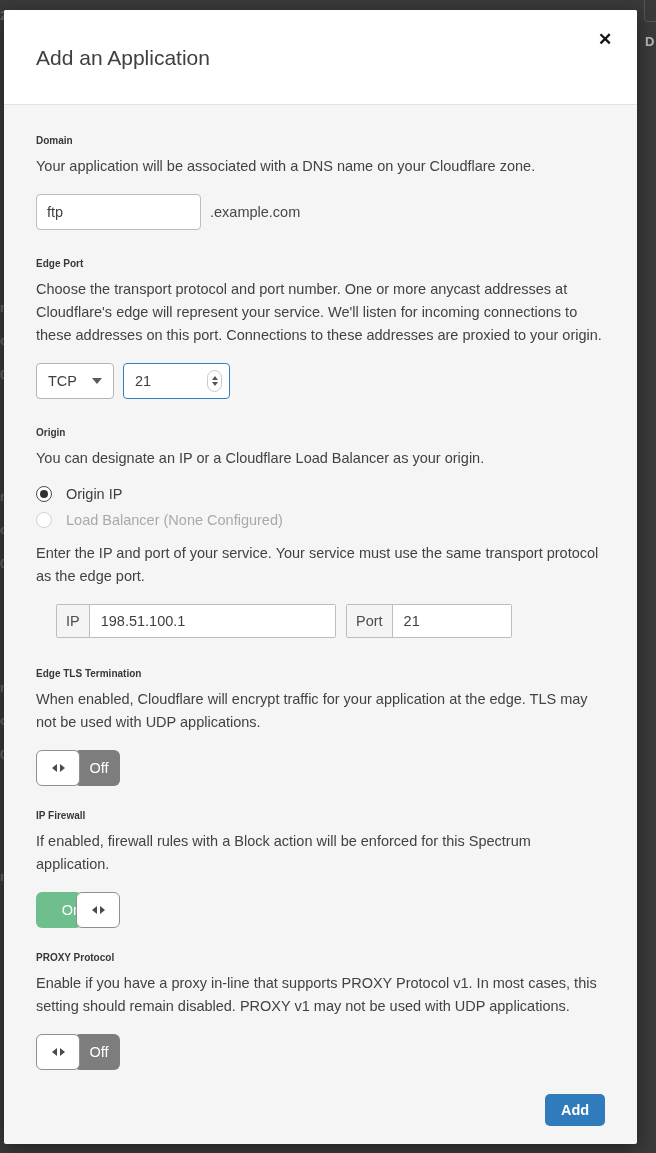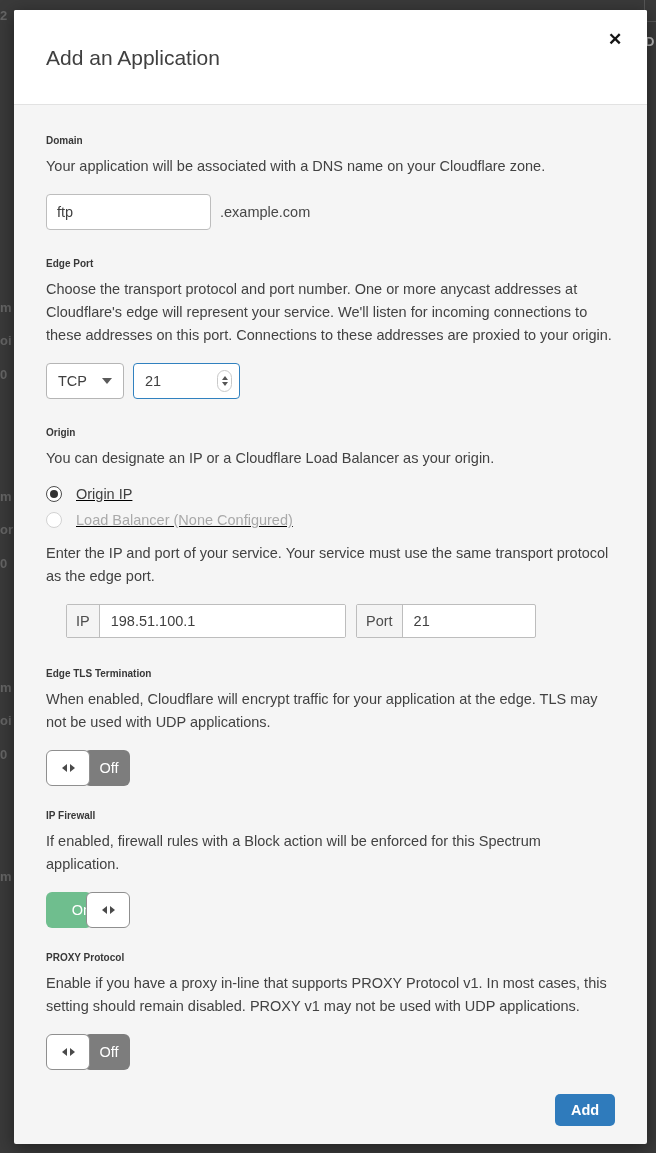--- a/index.html
+++ b/index.html
@@ -20,21 +20,21 @@
     font-weight:bold;
     pointer-events:none;
   }
   .bg-box {
     position:absolute; right:-6px; top:-4px; width:18px; height:26px;
     border:1px solid #6a6a6a; border-radius:4px; opacity:.6;
   }
 
   
   .modal {
-    position:absolute; left:14px; top:10px; width:633px; height:1134px;
+    position:absolute; left:4px; top:10px; width:633px; height:1134px;
     background:#f5f5f5; border-radius:2px;
     box-shadow:0 4px 18px rgba(0,0,0,.45);
     display:flex; flex-direction:column;
   }
   .modal-header {
     background:#ffffff; height:95px; position:relative;
     border-bottom:1px solid #e2e2e2; border-radius:2px 2px 0 0;
     flex:0 0 auto;
   }
   .modal-title {
@@ -107,38 +107,38 @@
   .radio-circle {
     width:16px; height:16px; border-radius:50%; border:1px solid #4c4c4c;
     display:flex; align-items:center; justify-content:center; background:#fff;
     flex:0 0 auto;
   }
   .radio-dot { width:8px; height:8px; border-radius:50%; background:#323232; }
   .radio-label { font-size:14.5px; color:#404040; margin-left:14px; }
   .radio-row.disabled { cursor:default; }
   .radio-row.disabled .radio-circle { border-color:#d2d2d2; }
   .radio-row.disabled .radio-label { color:#a9a9a9; }
-  .radios { margin-bottom:14px;text-decoration:underline; }
+  .radios { margin-bottom:14px; }
 
   
   .addon-group {
     display:flex; height:34px; border:1px solid #bdbdbd; border-radius:2px;
     background:#fff; overflow:hidden;
   }
   .addon-prefix {
     background:#f4f4f4; border-right:1px solid #bdbdbd; color:#4d4d4d;
     font-size:14.5px; display:flex; align-items:center; padding:0 9px;
   }
   .addon-input {
     border:none; outline:none; font-size:14.5px; color:#404040; padding:0 11px;
     font-family:"Liberation Sans", sans-serif; background:#fff;
   }
   .ip-group { width:280px; margin-right:10px; }
   .ip-group .addon-input { width:250px; }
-  .portg-group { width:180px; }
+  .portg-group { width:166px; }
   .portg-group .addon-input { width:118px; }
   .ipport-row { margin-bottom:30px;padding-left:20px; }
 
   
   .toggle {
     position:relative; width:84px; height:36px; border-radius:6px;
     cursor:pointer; margin-bottom:24px;
   }
   .toggle .label-half {
     position:absolute; top:0; width:46px; height:36px;

